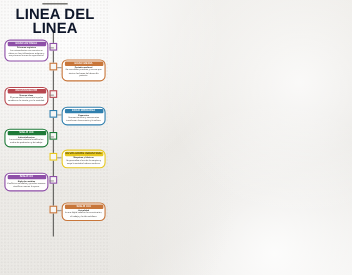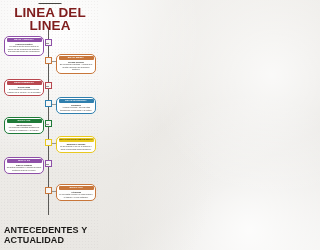--- a/index.html
+++ b/index.html
@@ -20,21 +20,21 @@
     background-image:
       radial-gradient(rgba(160,158,154,.22) .6px, rgba(0,0,0,0) .7px),
       radial-gradient(rgba(255,255,255,.5) .5px, rgba(0,0,0,0) .6px);
     background-size:3px 3px,4px 4px;background-position:0 0,1px 2px;}
 
   
   .topbar{position:absolute;top:2.5px;left:50%;transform:translateX(-50%);
     width:23px;height:1.6px;background:#26241f;opacity:.85;}
   .title{position:absolute;top:6px;left:0;right:0;text-align:center;
     font-weight:bold;font-size:13.5px;line-height:13px;letter-spacing:.1px;
-    color:#7f1d1d;}
+    color:#0f172a;}
   .title span{display:block;}
 
   
   .spine{position:absolute;left:48px;top:30px;width:1.3px;height:185px;
     background:#5b5a57;}
   .node{position:absolute;left:45.1px;width:7px;height:7px;
     background:#f7f6f4;border:1.5px solid #888;box-sizing:border-box;}
 
   .conn{position:absolute;height:0;border-top:1px dashed #7d7b78;opacity:.75;}
 
@@ -114,17 +114,13 @@
         <span class="body"><b>Siglo de cambios</b>Conflictos mundiales y grandes avances cientificos marcan la epoca.</span>
       </div>
       <div class="node" style="top: 187px; border-color: rgb(200, 118, 58);"></div>
       <div class="conn" style="top: 190.5px; left: 52px; width: 4px;"></div>
       <div class="card" style="top: 184px; width: 40px; min-height: 15px; border-color: rgb(200, 118, 58); left: 56px;">
         <span class="lbl" style="background: rgb(200, 118, 58);">SIGLO XXI</span>
         <span class="body"><b>Actualidad</b>La era digital redefine la comunicacion, el trabajo y la vida cotidiana.</span>
       </div>
     </div>
 
-  <div class="footer">
-    <span>ANTECEDENTES Y</span>
-    <span>ACTUALIDAD</span>
-  </div>
 </div>
 
 </body></html>

